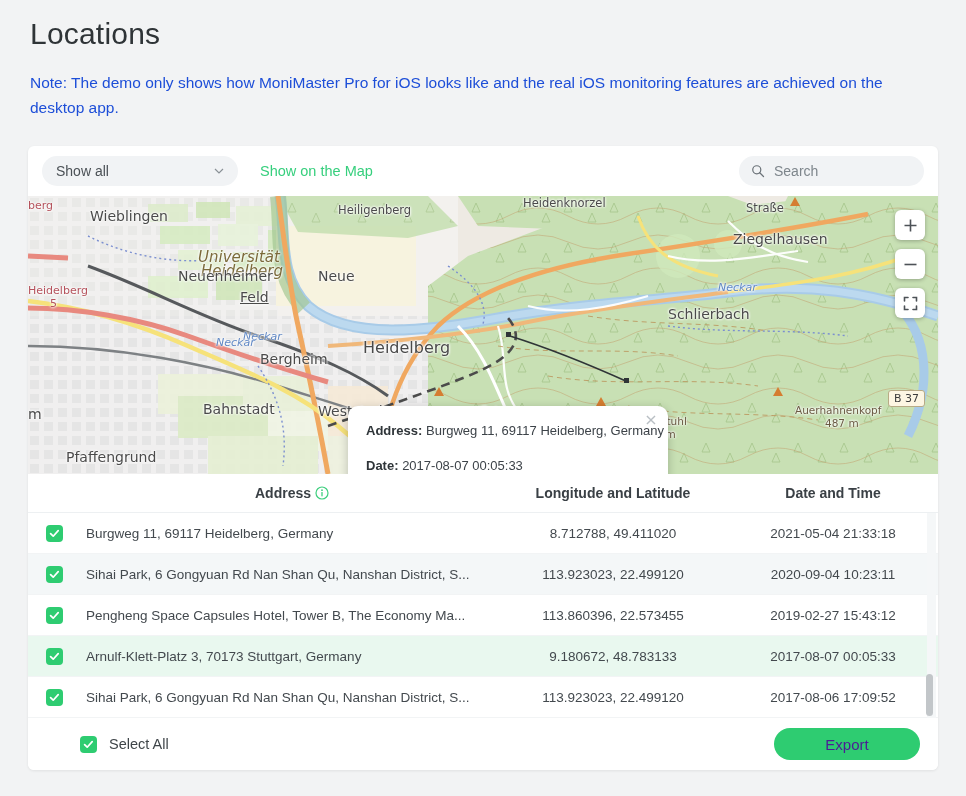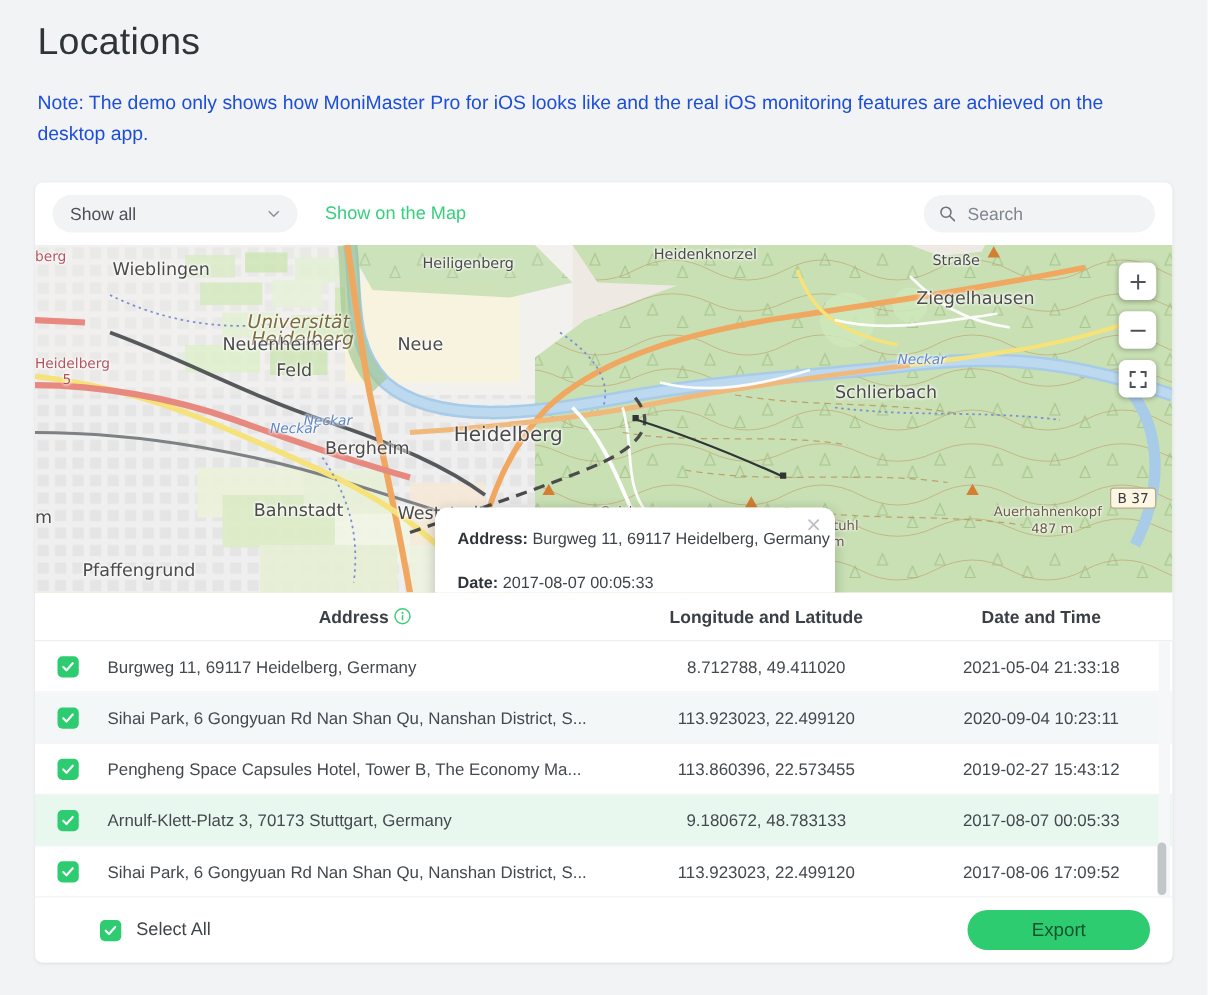--- a/index.html
+++ b/index.html
@@ -291,21 +291,21 @@
   .select-all-label {
     font-size: 14.5px;
     color: #3f4549;
     margin-left: 12px;
   }
   .export-btn {
     margin-left: auto;
     width: 146px; height: 32px;
     border-radius: 17px;
     background: #2ecc71;
-    color: #14532d;
+    color: #4c1d95;
     font-size: 15px;
     display:flex; align-items:center; justify-content:center;
     cursor: pointer;
     border: none;
     font-family: "Liberation Sans", sans-serif;
   }
 </style>
 </head>
 <body>
 
@@ -464,21 +464,21 @@
     </div>
 
     <div id="map-labels">
         <div class="map-label lbl-town" style="left: 62px; top: 12px;">Wieblingen</div>
         <div class="map-label lbl-red" style="left: 0px; top: 3px;">berg</div>
         <div class="map-label lbl-red" style="left: 0px; top: 88px;">Heidelberg</div>
         <div class="map-label lbl-red" style="left: 22px; top: 101px;">5</div>
         <div class="map-label lbl-uni" style="left: 170px; top: 52px;">Universität</div>
         <div class="map-label lbl-uni" style="left: 173px; top: 66px;">Heidelberg</div>
         <div class="map-label lbl-town" style="left: 150px; top: 72px;">Neuenheimer</div>
-        <div class="map-label lbl-town" style="left: 193px; top: 93px;">Feld</div>
+        <div class="map-label lbl-town" style="left: 212px; top: 93px; text-decoration: underline;">Feld</div>
         <div class="map-label lbl-town" style="left: 290px; top: 72px;">Neue</div>
         <div class="map-label lbl-water" style="left: 215px; top: 134px;">Neckar</div>
         <div class="map-label lbl-water" style="left: 690px; top: 85px;">Neckar</div>
         <div class="map-label lbl-water" style="left: 188px; top: 140px;">Neckar</div>
         <div class="map-label lbl-small" style="left: 310px; top: 7px;">Heiligenberg</div>
         <div class="map-label lbl-small" style="left: 495px; top: 0px;">Heidenknorzel</div>
         <div class="map-label lbl-town" style="left: 705px; top: 35px;">Ziegelhausen</div>
         <div class="map-label lbl-small" style="left: 718px; top: 5px;">Straße</div>
         <div class="map-label lbl-town" style="left: 640px; top: 110px;">Schlierbach</div>
         <div class="map-label lbl-town" style="left: 232px; top: 155px;">Bergheim</div>

